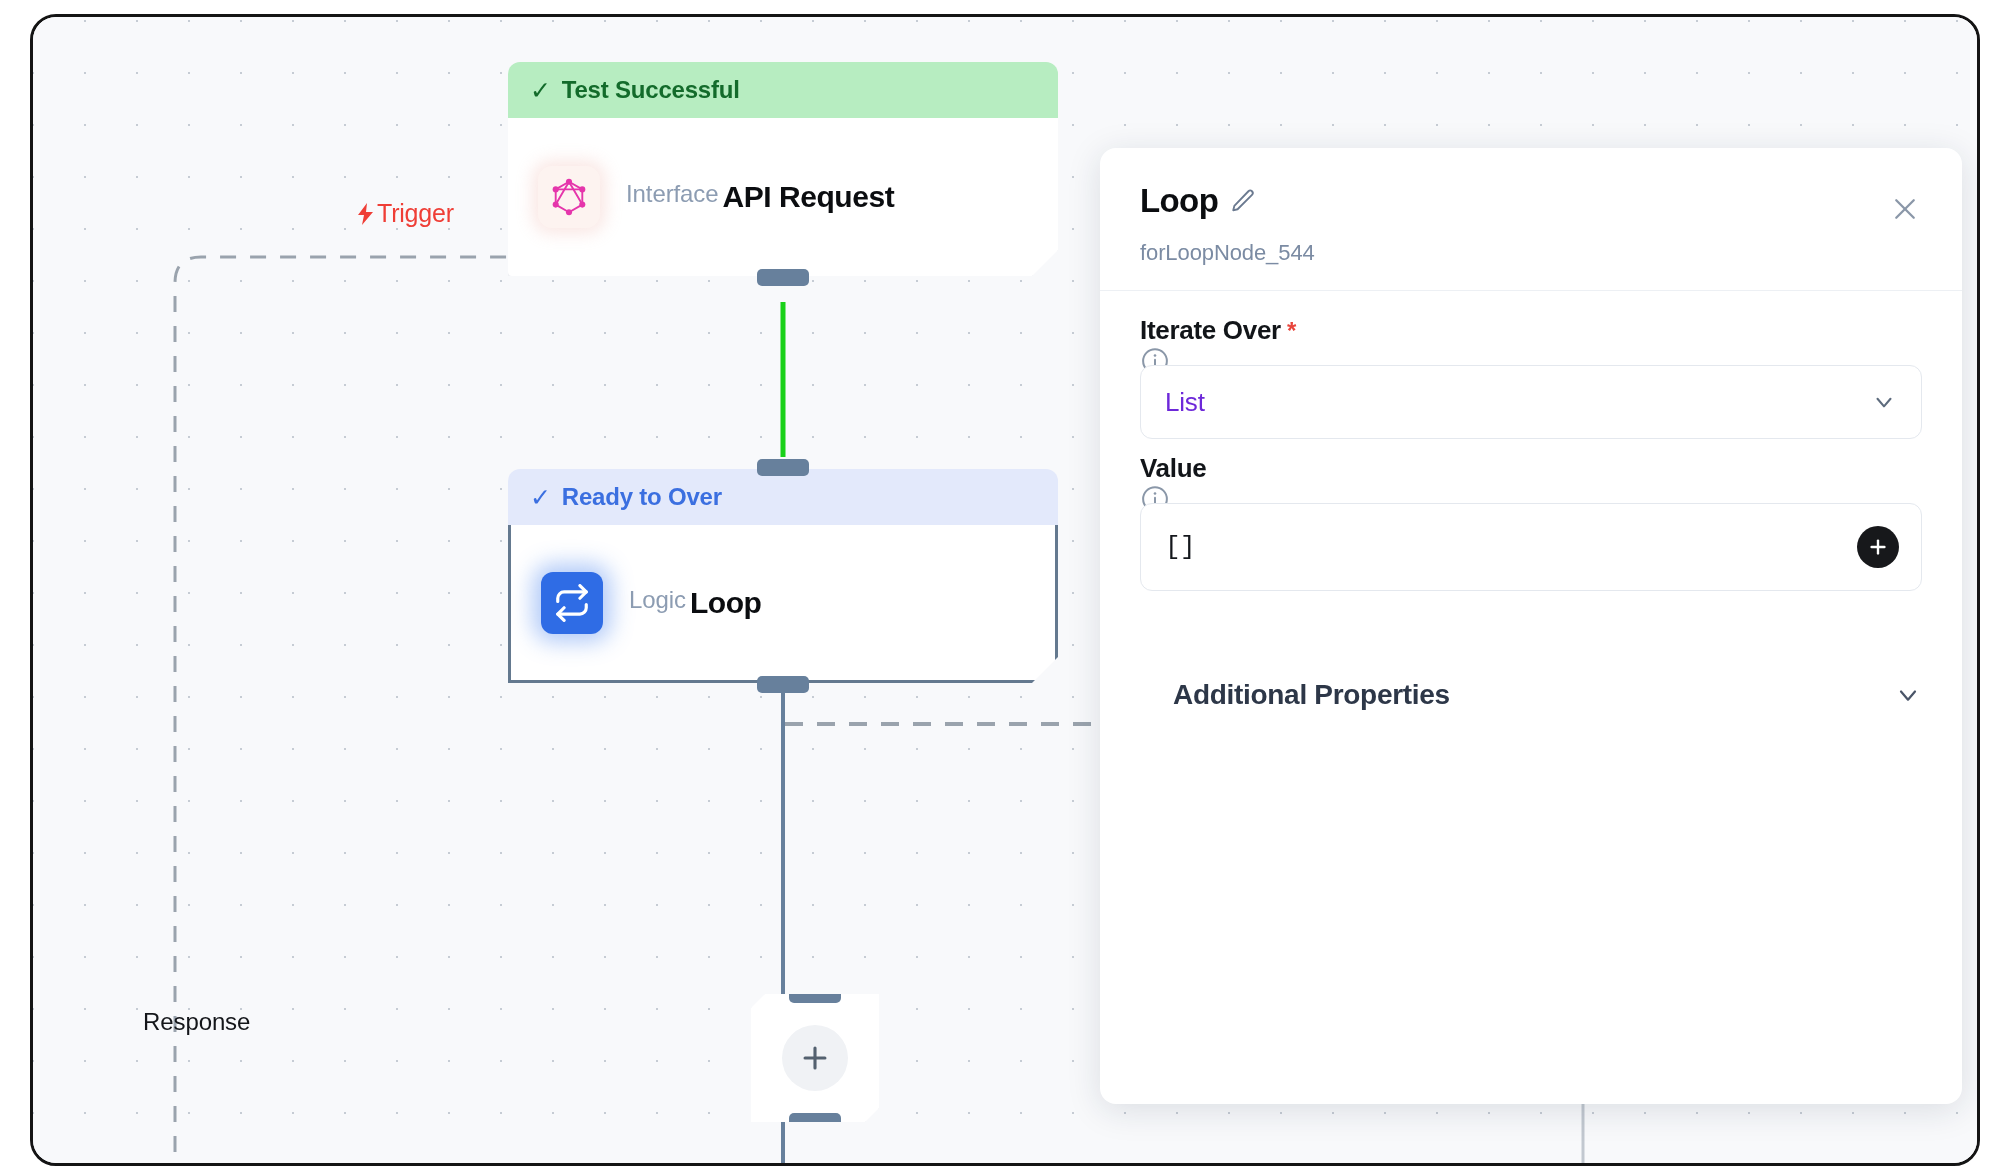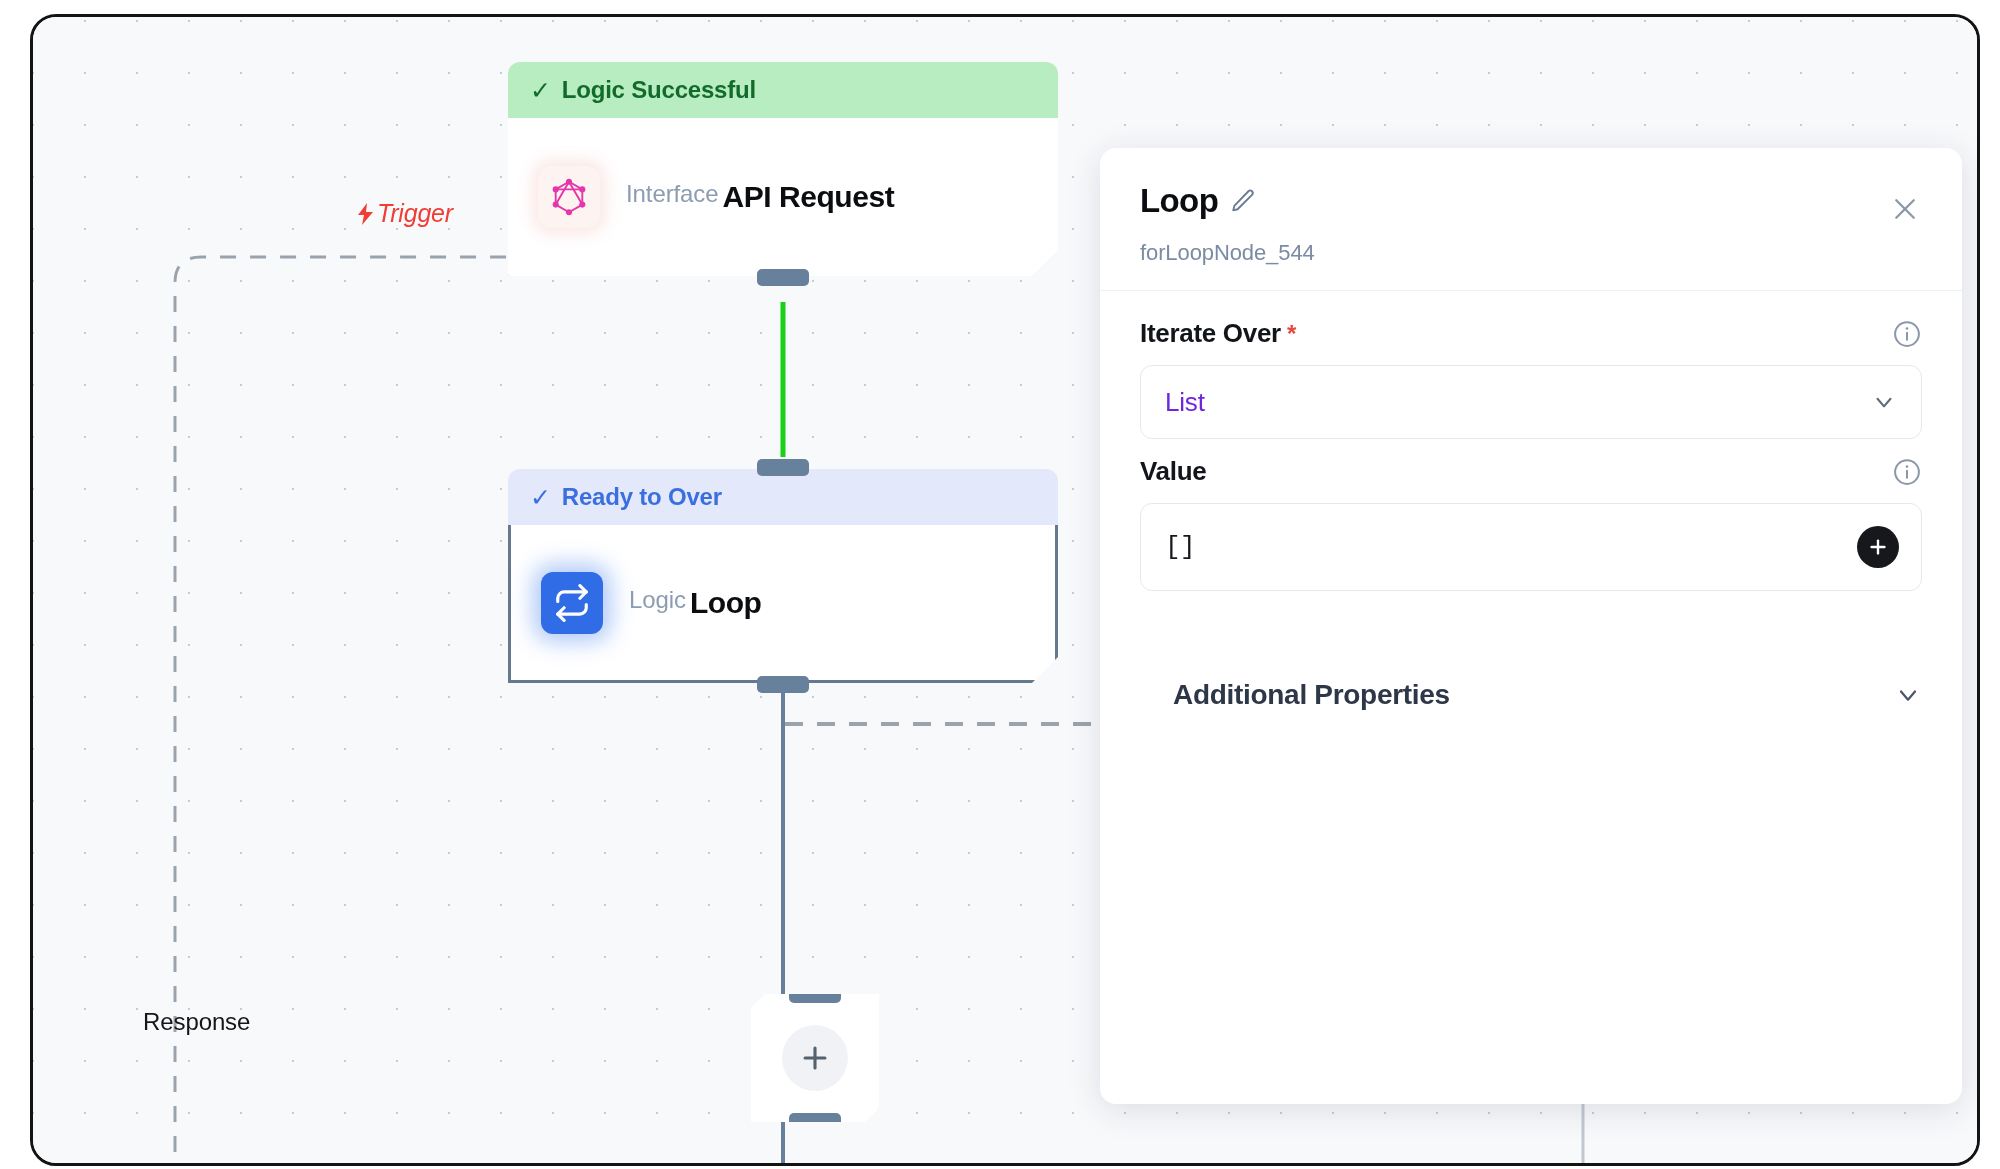--- a/index.html
+++ b/index.html
@@ -56,21 +56,20 @@
     left: 322px;
     top: 182px;
     display: flex;
     align-items: center;
     gap: 2px;
     color: #ef3e36;
     font-size: 25px;
     font-weight: 500;
     letter-spacing: -0.2px;
     white-space: nowrap;
-    font-style: italic;
   }
   .trigger-label .bolt {
     display: inline-block;
     width: 20px;
     height: 24px;
     line-height: 24px;
   }
 
   .response-label {
     position: absolute;
@@ -252,24 +251,25 @@
     align-items: center;
     justify-content: center;
     cursor: pointer;
   }
 
   .panel-body { padding: 24px 40px 0 40px; }
 
   .field { margin-bottom: 14px; }
   .field-label-row {
     display: flex;
-    align-items: flex-end;
+    align-items: flex-start;
     justify-content: space-between;
     margin-bottom: 16px;
     height: 34px;
+    flex-direction: column;
   }
   .field-label {
     font-size: 26px;
     font-weight: 700;
     color: #121519;
     letter-spacing: -0.3px;
     display: flex;
     align-items: baseline;
     gap: 6px;
   }
@@ -365,21 +365,21 @@
           </svg>
         </span>
         <span>Trigger</span>
       </div>
 
       <div class="response-label">Response</div>
 
       <div class="node" style="left:475px; top:45px;">
         <div class="node-status status-success">
           <span class="check">✓</span>
-          <span>Logic Successful</span>
+          <span>Test Successful</span>
         </div>
         <div class="node-body plain">
           <div class="node-icon icon-graphql">
             <svg width="38" height="40" viewBox="0 0 40 42">
               <g stroke="#e535ab" stroke-width="2" fill="none">
                 <path d="M20 5 L34 13 L34 29 L20 37 L6 29 L6 13 Z"></path>
                 <path d="M20 5 L6 29 M20 5 L34 29 M6 13 L34 13"></path>
               </g>
               <g fill="#e535ab">
                 <circle cx="20" cy="5" r="3.2"></circle>

